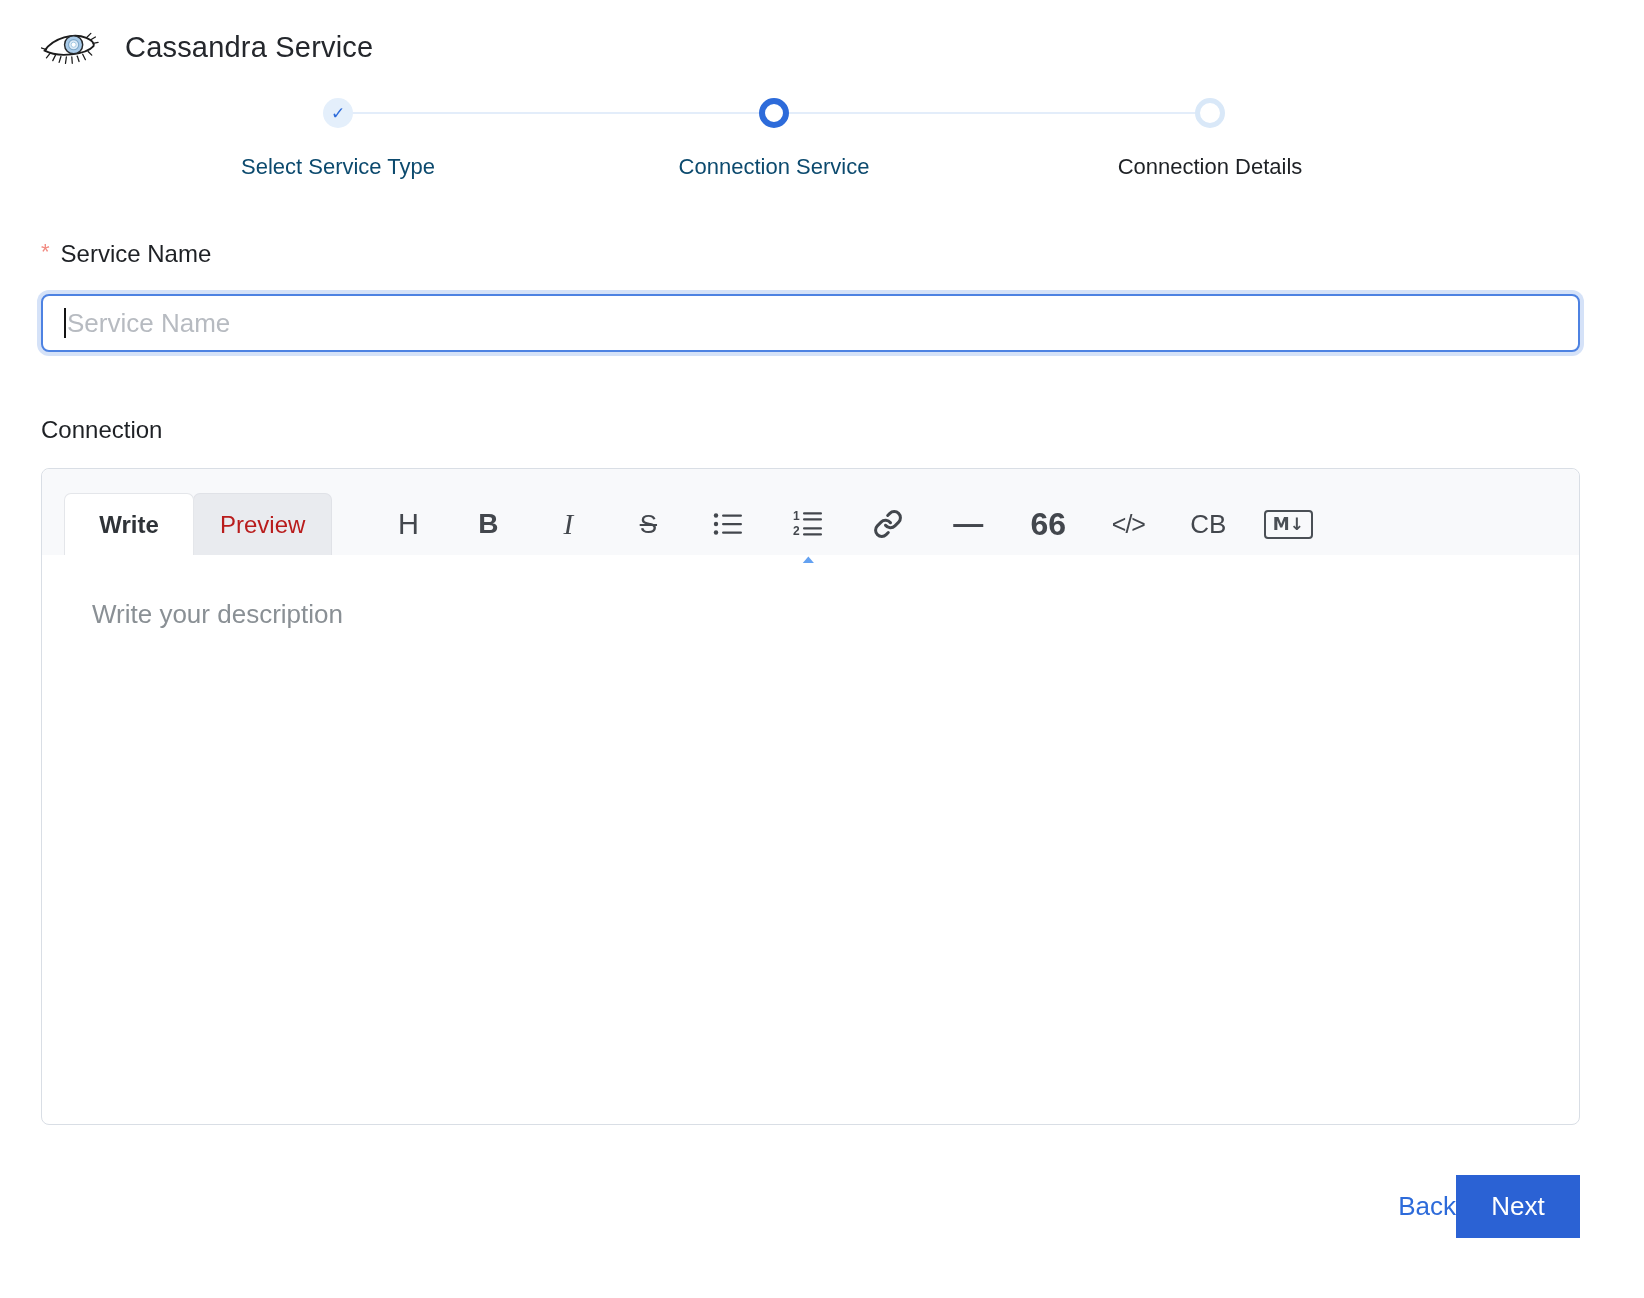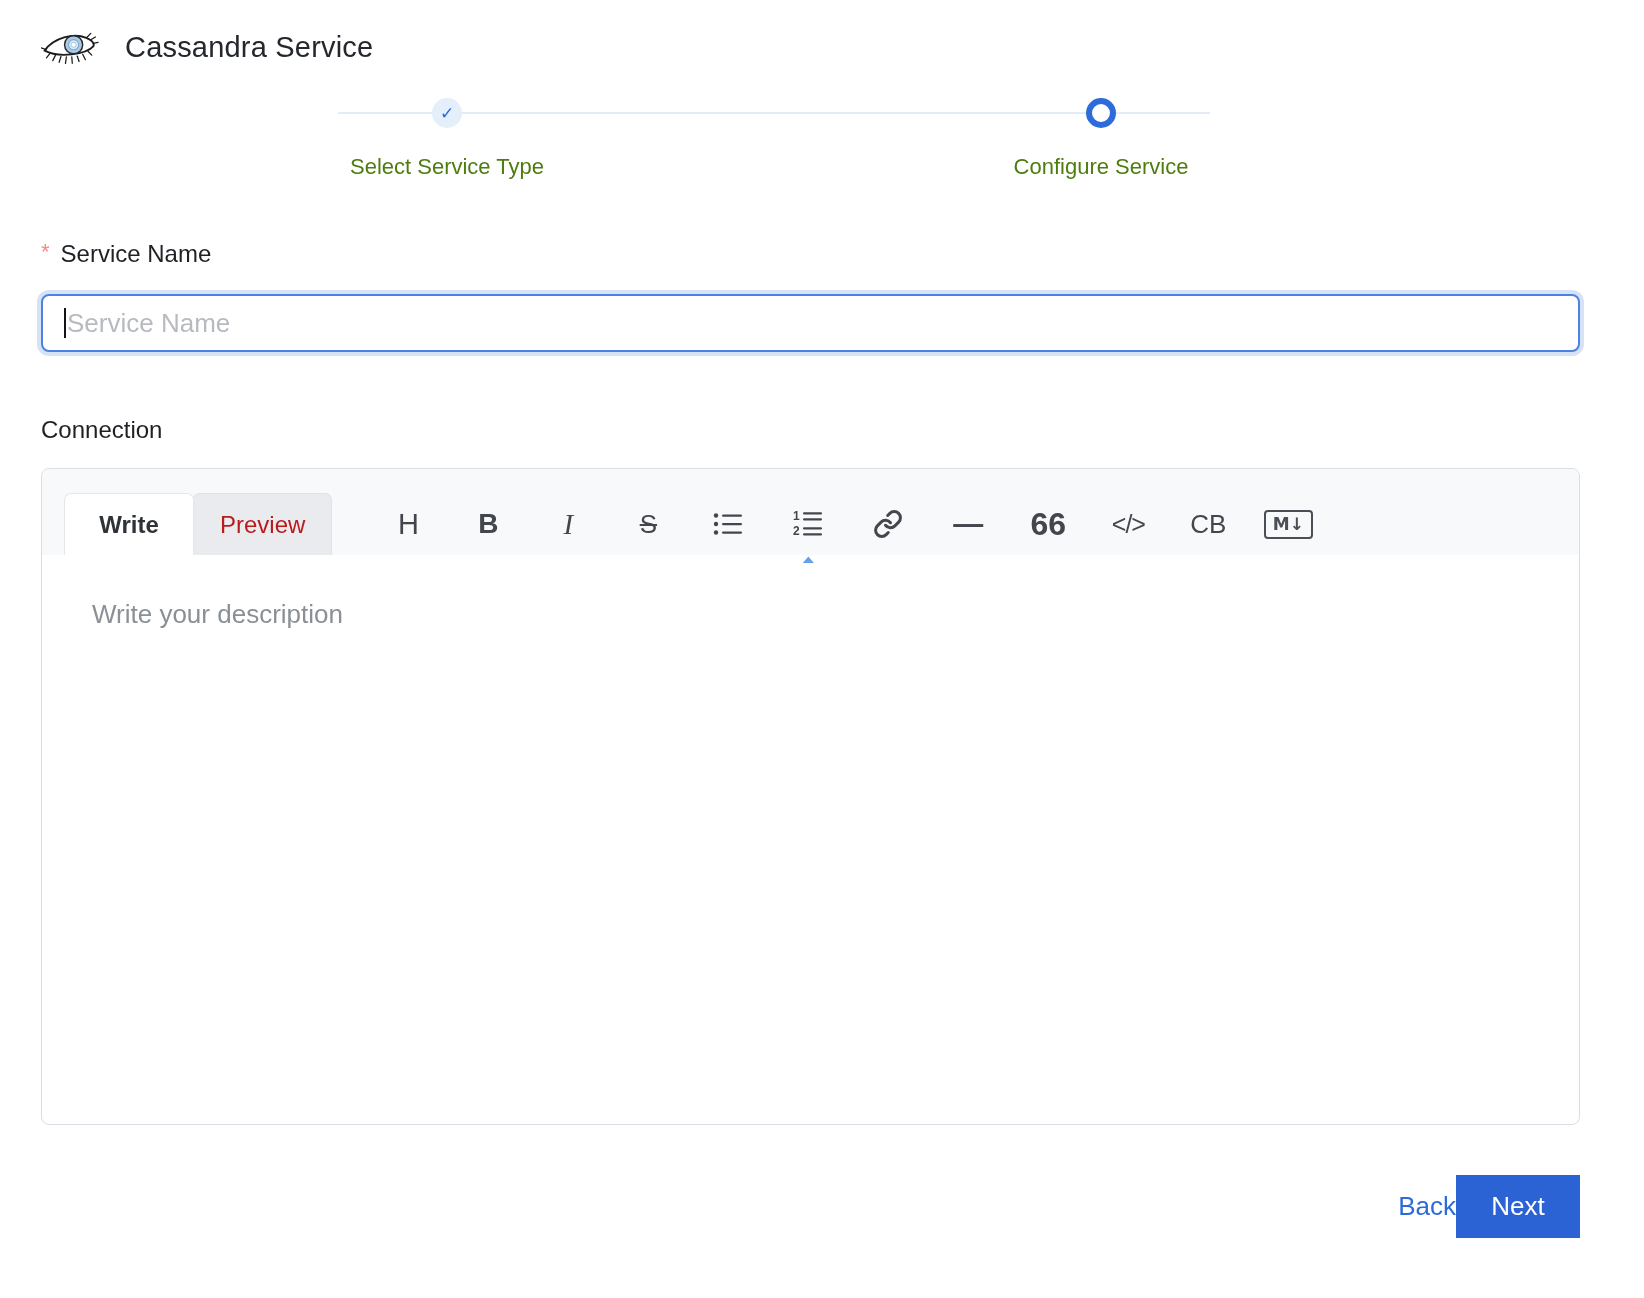--- a/index.html
+++ b/index.html
@@ -19,21 +19,21 @@
   .stepper { position:relative; width:1308px; margin:30px 0 0 79px; display:flex; }
   .connector { position:absolute; top:14px; left:218px; width:872px; height:2px; background:#E3EDFA; }
   .step { flex:1; display:flex; flex-direction:column; align-items:center; cursor:pointer; background:none; border:none; padding:0; font-family:inherit; }
   .circle { width:30px; height:30px; border-radius:50%; background:#fff; position:relative; z-index:1;
             display:flex; align-items:center; justify-content:center; }
   .circle.completed { background:#E4EFFB; }
   .check { color:#2D6BDA; font-size:17px; font-weight:700; line-height:1; font-family:"DejaVu Sans", sans-serif; }
   .circle.active  { border:6px solid #2D6BDA; }
   .circle.pending { border:5px solid #D9E8F8; }
   .step-label { margin-top:26px; font-size:22px; line-height:1.2; }
-  .step-label.blue { color:#4d7c0f; }
+  .step-label.blue { color:#0c4a6e; }
   .step-label.dark { color:#1E2125; }
 
   
   .field-label { margin-top:60px; font-size:24px; color:#1E2125; }
   .field-label.description { margin-top:64px; }
   .req { color:#F28B82; font-size:22px; margin-right:11px; position:relative; top:-3px; }
 
   
   .input-wrap { position:relative; margin-top:26px; width:1539px; }
   .text-input {
@@ -117,23 +117,27 @@
 
     <div class="step">
       <div class="circle completed">
         <span class="check">✓</span>
       </div>
       <div class="step-label blue">Select Service Type</div>
     </div>
 
     <div class="step">
       <div class="circle active"></div>
-      <div class="step-label blue">Configure Service</div>
-    </div>
-
+      <div class="step-label blue">Connection Service</div>
+    </div>
+
+    <div class="step">
+      <div class="circle pending"></div>
+      <div class="step-label dark">Connection Details</div>
+    </div>
   </div>
 
   <div class="field-label">
     <span class="req">*</span><span>Service Name</span>
   </div>
   <div class="input-wrap">
     <input class="text-input" type="text" placeholder="Service Name" style="">
     <span class="caret"></span>
   </div>
 

